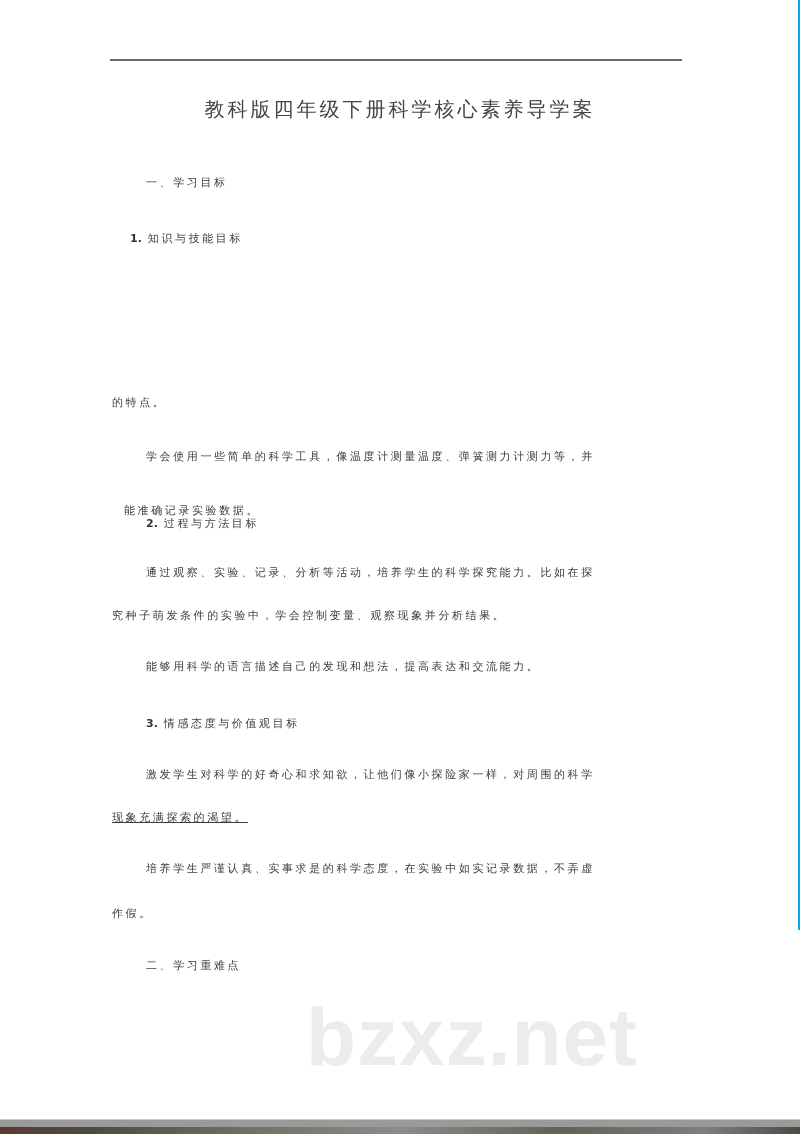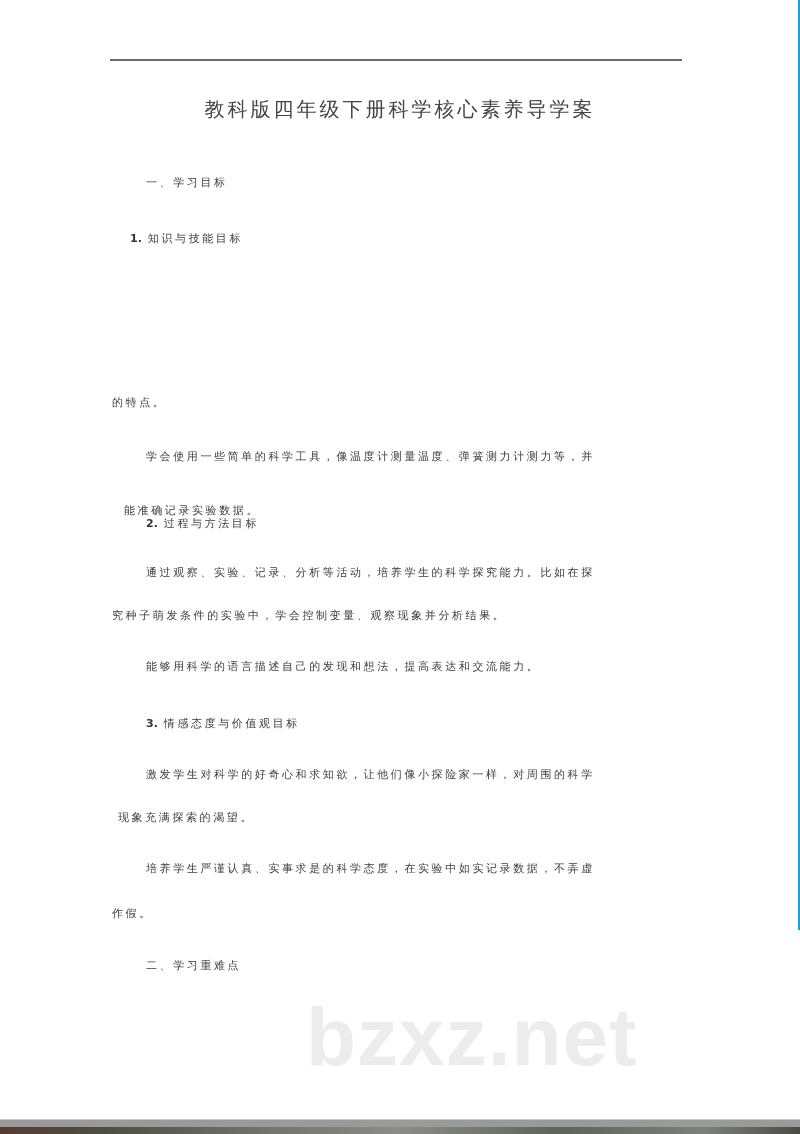--- a/index.html
+++ b/index.html
@@ -64,21 +64,21 @@
 
   <div class="line" style="left:146px; top:565px;">通过观察、实验、记录、分析等活动，培养学生的科学探究能力。比如在探</div>
   <div class="line" style="left:112px; top:608px;">究种子萌发条件的实验中，学会控制变量、观察现象并分析结果。</div>
   <div class="line" style="left:146px; top:659px;">能够用科学的语言描述自己的发现和想法，提高表达和交流能力。</div>
 
   <div class="line" style="left:146px; top:716px;">
     <span class="num">3.</span><span>情感态度与价值观目标</span>
   </div>
 
   <div class="line" style="left:146px; top:767px;">激发学生对科学的好奇心和求知欲，让他们像小探险家一样，对周围的科学</div>
-  <div class="line" style="left:118px; top:810px;">现象充满探索的渴望。</div>
+  <div class="line" style="left:112px; top:810px;text-decoration:underline;">现象充满探索的渴望。</div>
   <div class="line" style="left:146px; top:861px;">培养学生严谨认真、实事求是的科学态度，在实验中如实记录数据，不弄虚</div>
   <div class="line" style="left:112px; top:906px;">作假。</div>
 
   <div class="line" style="left:146px; top:958px;">二、学习重难点</div>
 
   <div class="watermark">bzxz.net</div>
 </div>
 
 <div class="scrollbar"></div>
 <div class="desktop-strip"></div>

